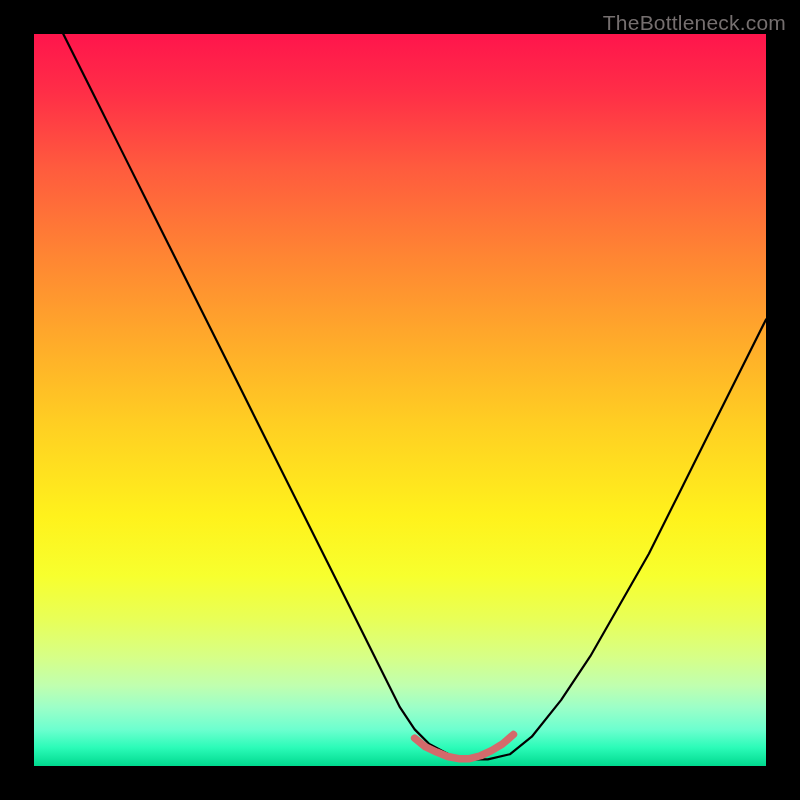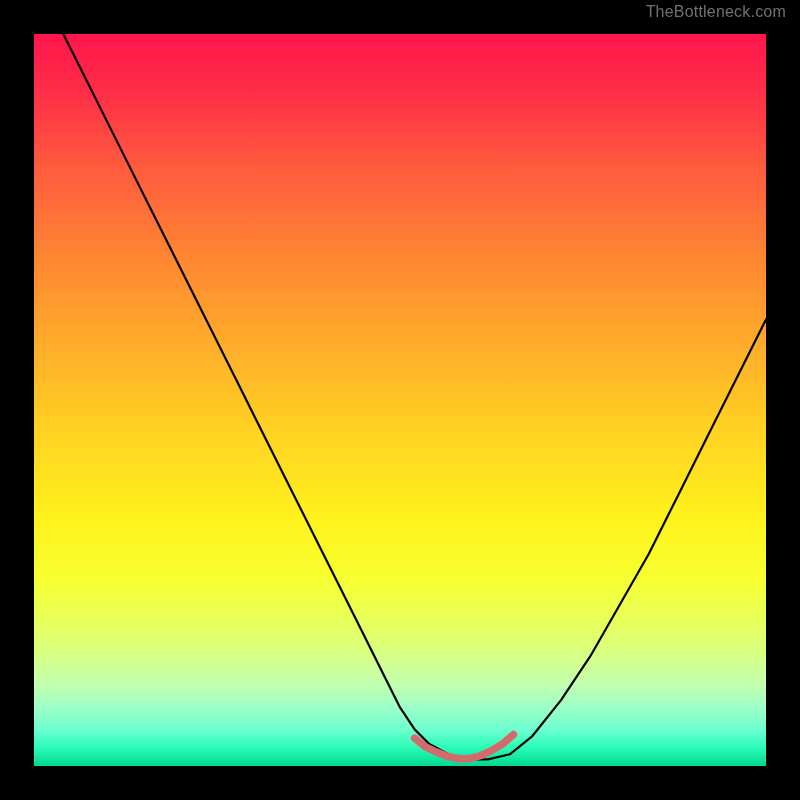--- a/index.html
+++ b/index.html
@@ -43,24 +43,24 @@
   }
   .plot-svg {
     position: absolute;
     left: 34px;
     top: 34px;
     width: 732px;
     height: 732px;
   }
   .watermark {
     position: absolute;
-    top: 3px;
+    top: 11px;
     right: 14px;
     color: #756f6f;
-    font-size: 16px;
+    font-size: 21px;
     letter-spacing: 0.2px;
     user-select: none;
   }
 </style>
 </head>
 <body>
 
 <div class="frame">
 
   <div class="plot-bg"></div>

